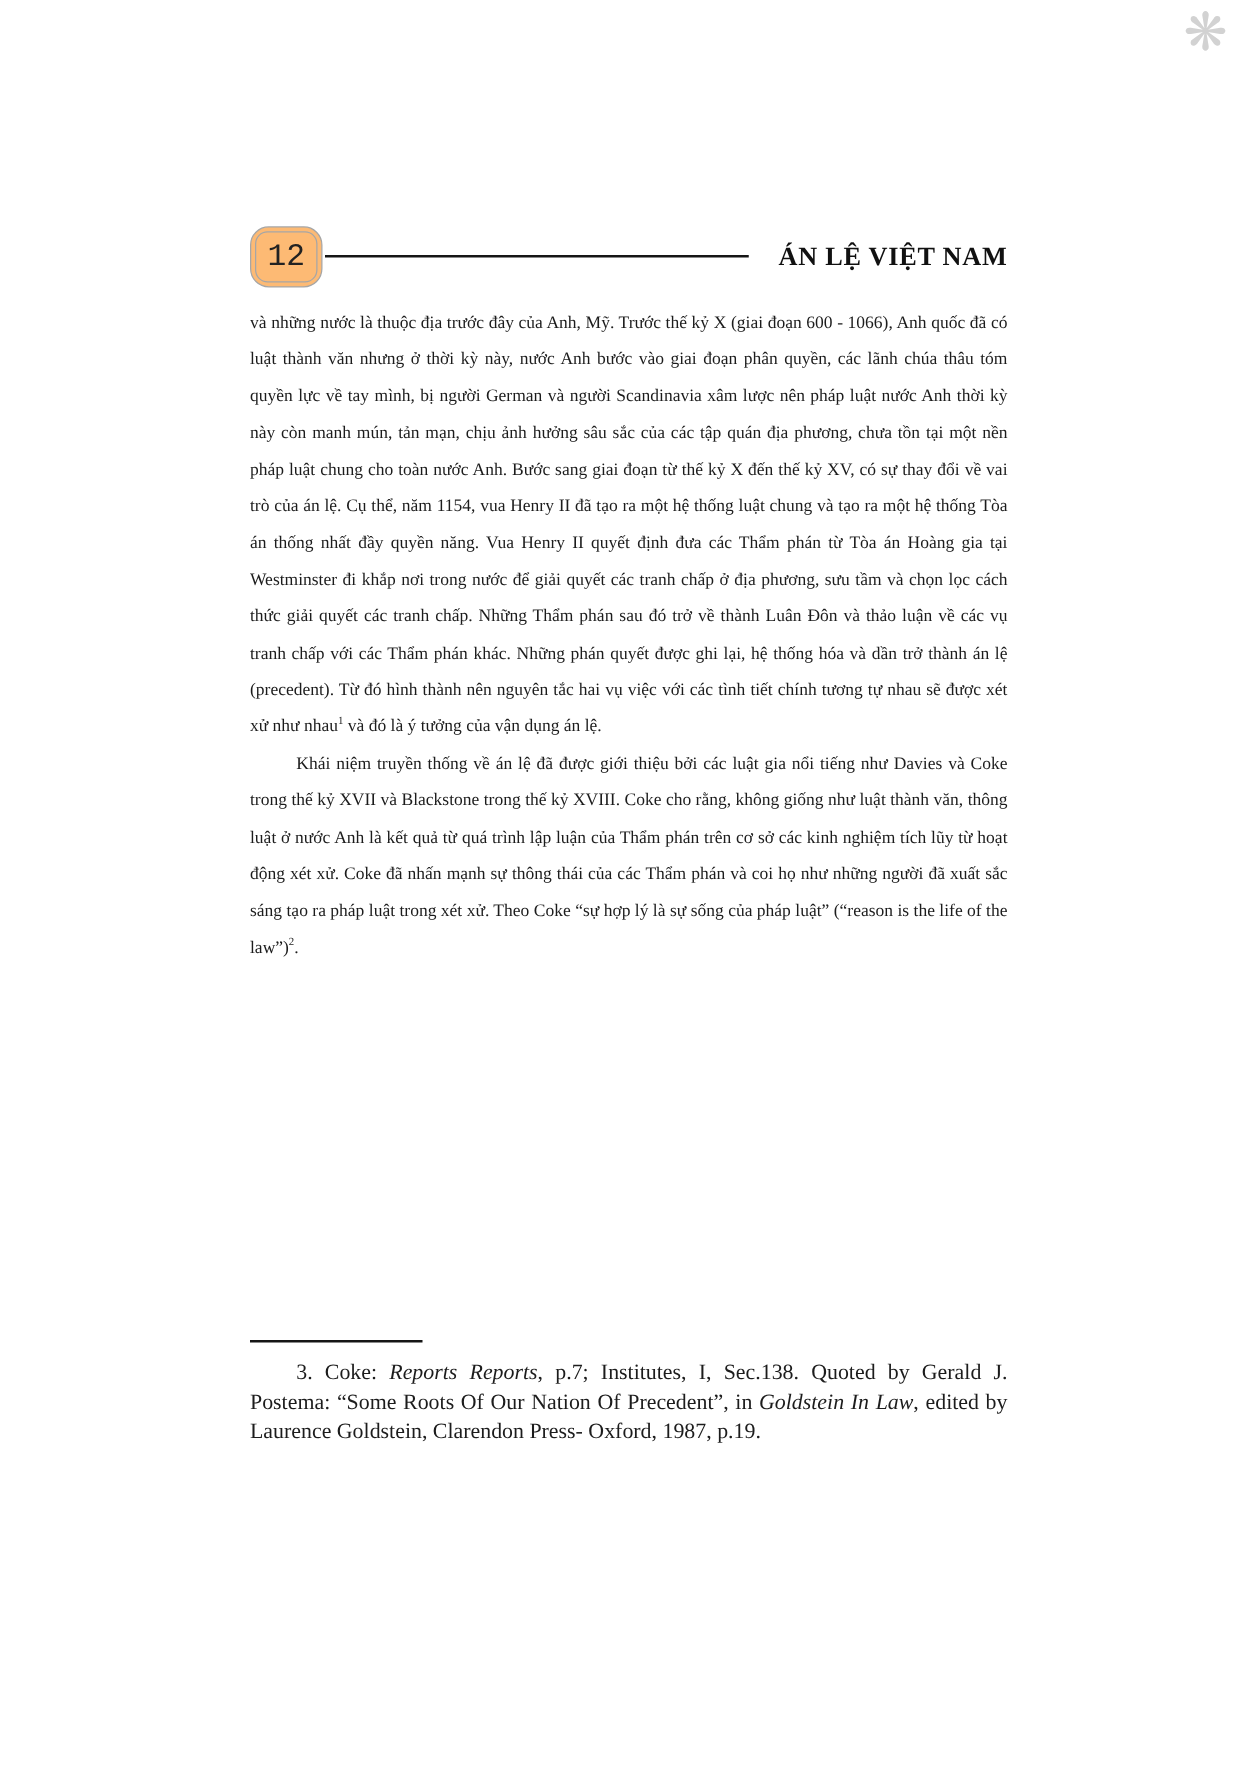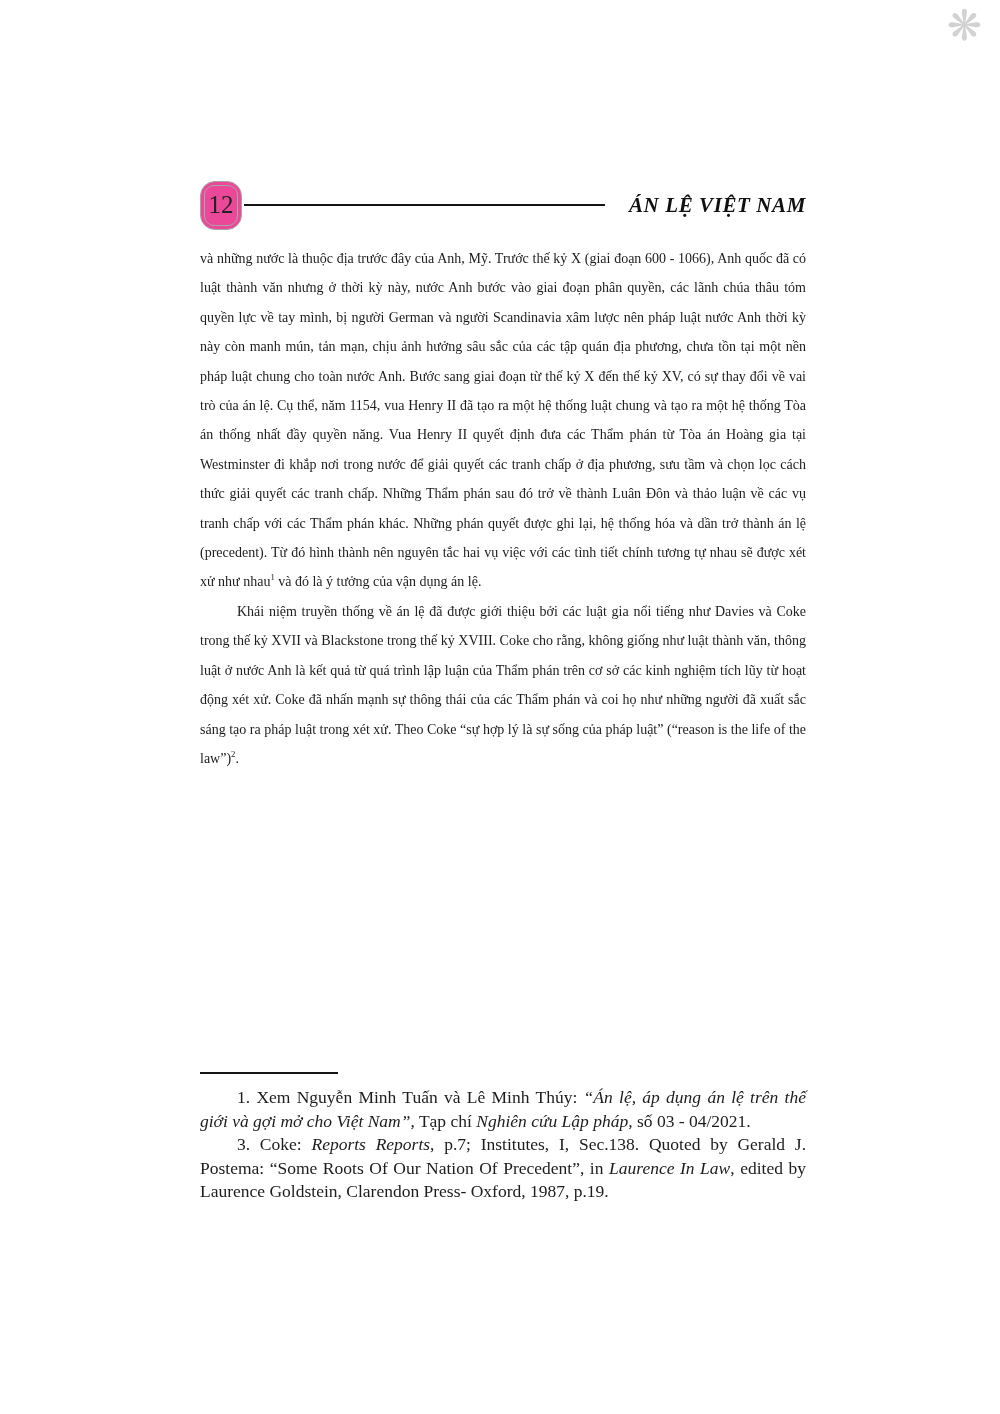--- a/index.html
+++ b/index.html
@@ -30,27 +30,28 @@
     position: absolute;
     top: 180px;
     left: 200px;
     width: 606px;
     height: 50px;
     display: flex;
     align-items: center;
   }
   .page-num-box {
     box-sizing: border-box;
-    width: 42px;
+    width: 58px;
     height: 49px;
     border: 1.5px solid #a6a6a6;
     border-radius: 15px;
     padding: 3px;
-    background: #ec4899;
+    background: #fdba74;
     flex: 0 0 auto;
+    font-family: Liberation Mono, monospace;
   }
   .page-num-inner {
     box-sizing: border-box;
     width: 100%;
     height: 100%;
     border: 1.2px solid #a6a6a6;
     border-radius: 10px;
     display: flex;
     align-items: center;
     justify-content: center;
@@ -64,21 +65,20 @@
     margin-left: 2px;
     margin-right: 24px;
   }
   .header-title {
     flex: 0 0 auto;
     font-weight: bold;
     font-size: 21px;
     letter-spacing: 0.6px;
     color: #111;
     white-space: nowrap;
-    font-style: italic;
   }
 
   
   .body-text {
     position: absolute;
     top: 244px;
     left: 200px;
     width: 606px;
     font-size: 14px;
     line-height: 29.4px;
@@ -128,17 +128,16 @@
     <div class="header-title">ÁN LỆ VIỆT NAM</div>
   </div>
 
   <div class="body-text">
     <p><span>và những nước là thuộc địa trước đây của Anh, Mỹ. Trước thế kỷ X (giai đoạn 600 - 1066), Anh quốc đã có luật thành văn nhưng ở thời kỳ này, nước Anh bước vào giai đoạn phân quyền, các lãnh chúa thâu tóm quyền lực về tay mình, bị người German và người Scandinavia xâm lược nên pháp luật nước Anh thời kỳ này còn manh mún, tản mạn, chịu ảnh hưởng sâu sắc của các tập quán địa phương, chưa tồn tại một nền pháp luật chung cho toàn nước Anh. Bước sang giai đoạn từ thế kỷ X đến thế kỷ XV, có sự thay đổi về vai trò của án lệ. Cụ thể, năm 1154, vua Henry II đã tạo ra một hệ thống luật chung và tạo ra một hệ thống Tòa án thống nhất đầy quyền năng. Vua Henry II quyết định đưa các Thẩm phán từ Tòa án Hoàng gia tại Westminster đi khắp nơi trong nước để giải quyết các tranh chấp ở địa phương, sưu tầm và chọn lọc cách thức giải quyết các tranh chấp. Những Thẩm phán sau đó trở về thành Luân Đôn và thảo luận về các vụ tranh chấp với các Thẩm phán khác. Những phán quyết được ghi lại, hệ thống hóa và dần trở thành án lệ (precedent). Từ đó hình thành nên nguyên tắc hai vụ việc với các tình tiết chính tương tự nhau sẽ được xét xử như nhau</span><sup>1</sup><span> và đó là ý tưởng của vận dụng án lệ.</span></p>
     <p class="indented"><span>Khái niệm truyền thống về án lệ đã được giới thiệu bởi các luật gia nổi tiếng như Davies và Coke trong thế kỷ XVII và Blackstone trong thế kỷ XVIII. Coke cho rằng, không giống như luật thành văn, thông luật ở nước Anh là kết quả từ quá trình lập luận của Thẩm phán trên cơ sở các kinh nghiệm tích lũy từ hoạt động xét xử. Coke đã nhấn mạnh sự thông thái của các Thẩm phán và coi họ như những người đã xuất sắc sáng tạo ra pháp luật trong xét xử. Theo Coke “sự hợp lý là sự sống của pháp luật” (“reason is the life of the law”)</span><sup>2</sup><span>.</span></p>
   </div>
 
   <div class="footnotes">
     <div class="fn-rule"></div>
-    <p><span>1. Xem Nguyễn Minh Tuấn và Lê Minh Thúy: </span><em>“Án lệ, áp dụng án lệ trên thế giới và gợi mở cho Việt Nam”</em><span>, Tạp chí </span><em>Nghiên cứu Lập pháp,</em><span> số 03 - 04/2021.</span></p>
-    <p><span>3. Coke: </span><em>Reports Reports</em><span>, p.7; Institutes, I, Sec.138. Quoted by Gerald J. Postema: “Some Roots Of Our Nation Of Precedent”, in </span><em>Laurence In Law</em><span>, edited by Laurence Goldstein, Clarendon Press- Oxford, 1987, p.19.</span></p>
+    <p><span>3. Coke: </span><em>Reports Reports</em><span>, p.7; Institutes, I, Sec.138. Quoted by Gerald J. Postema: “Some Roots Of Our Nation Of Precedent”, in </span><em>Goldstein In Law</em><span>, edited by Laurence Goldstein, Clarendon Press- Oxford, 1987, p.19.</span></p>
   </div>
 
 </div>
 
 </body></html>

